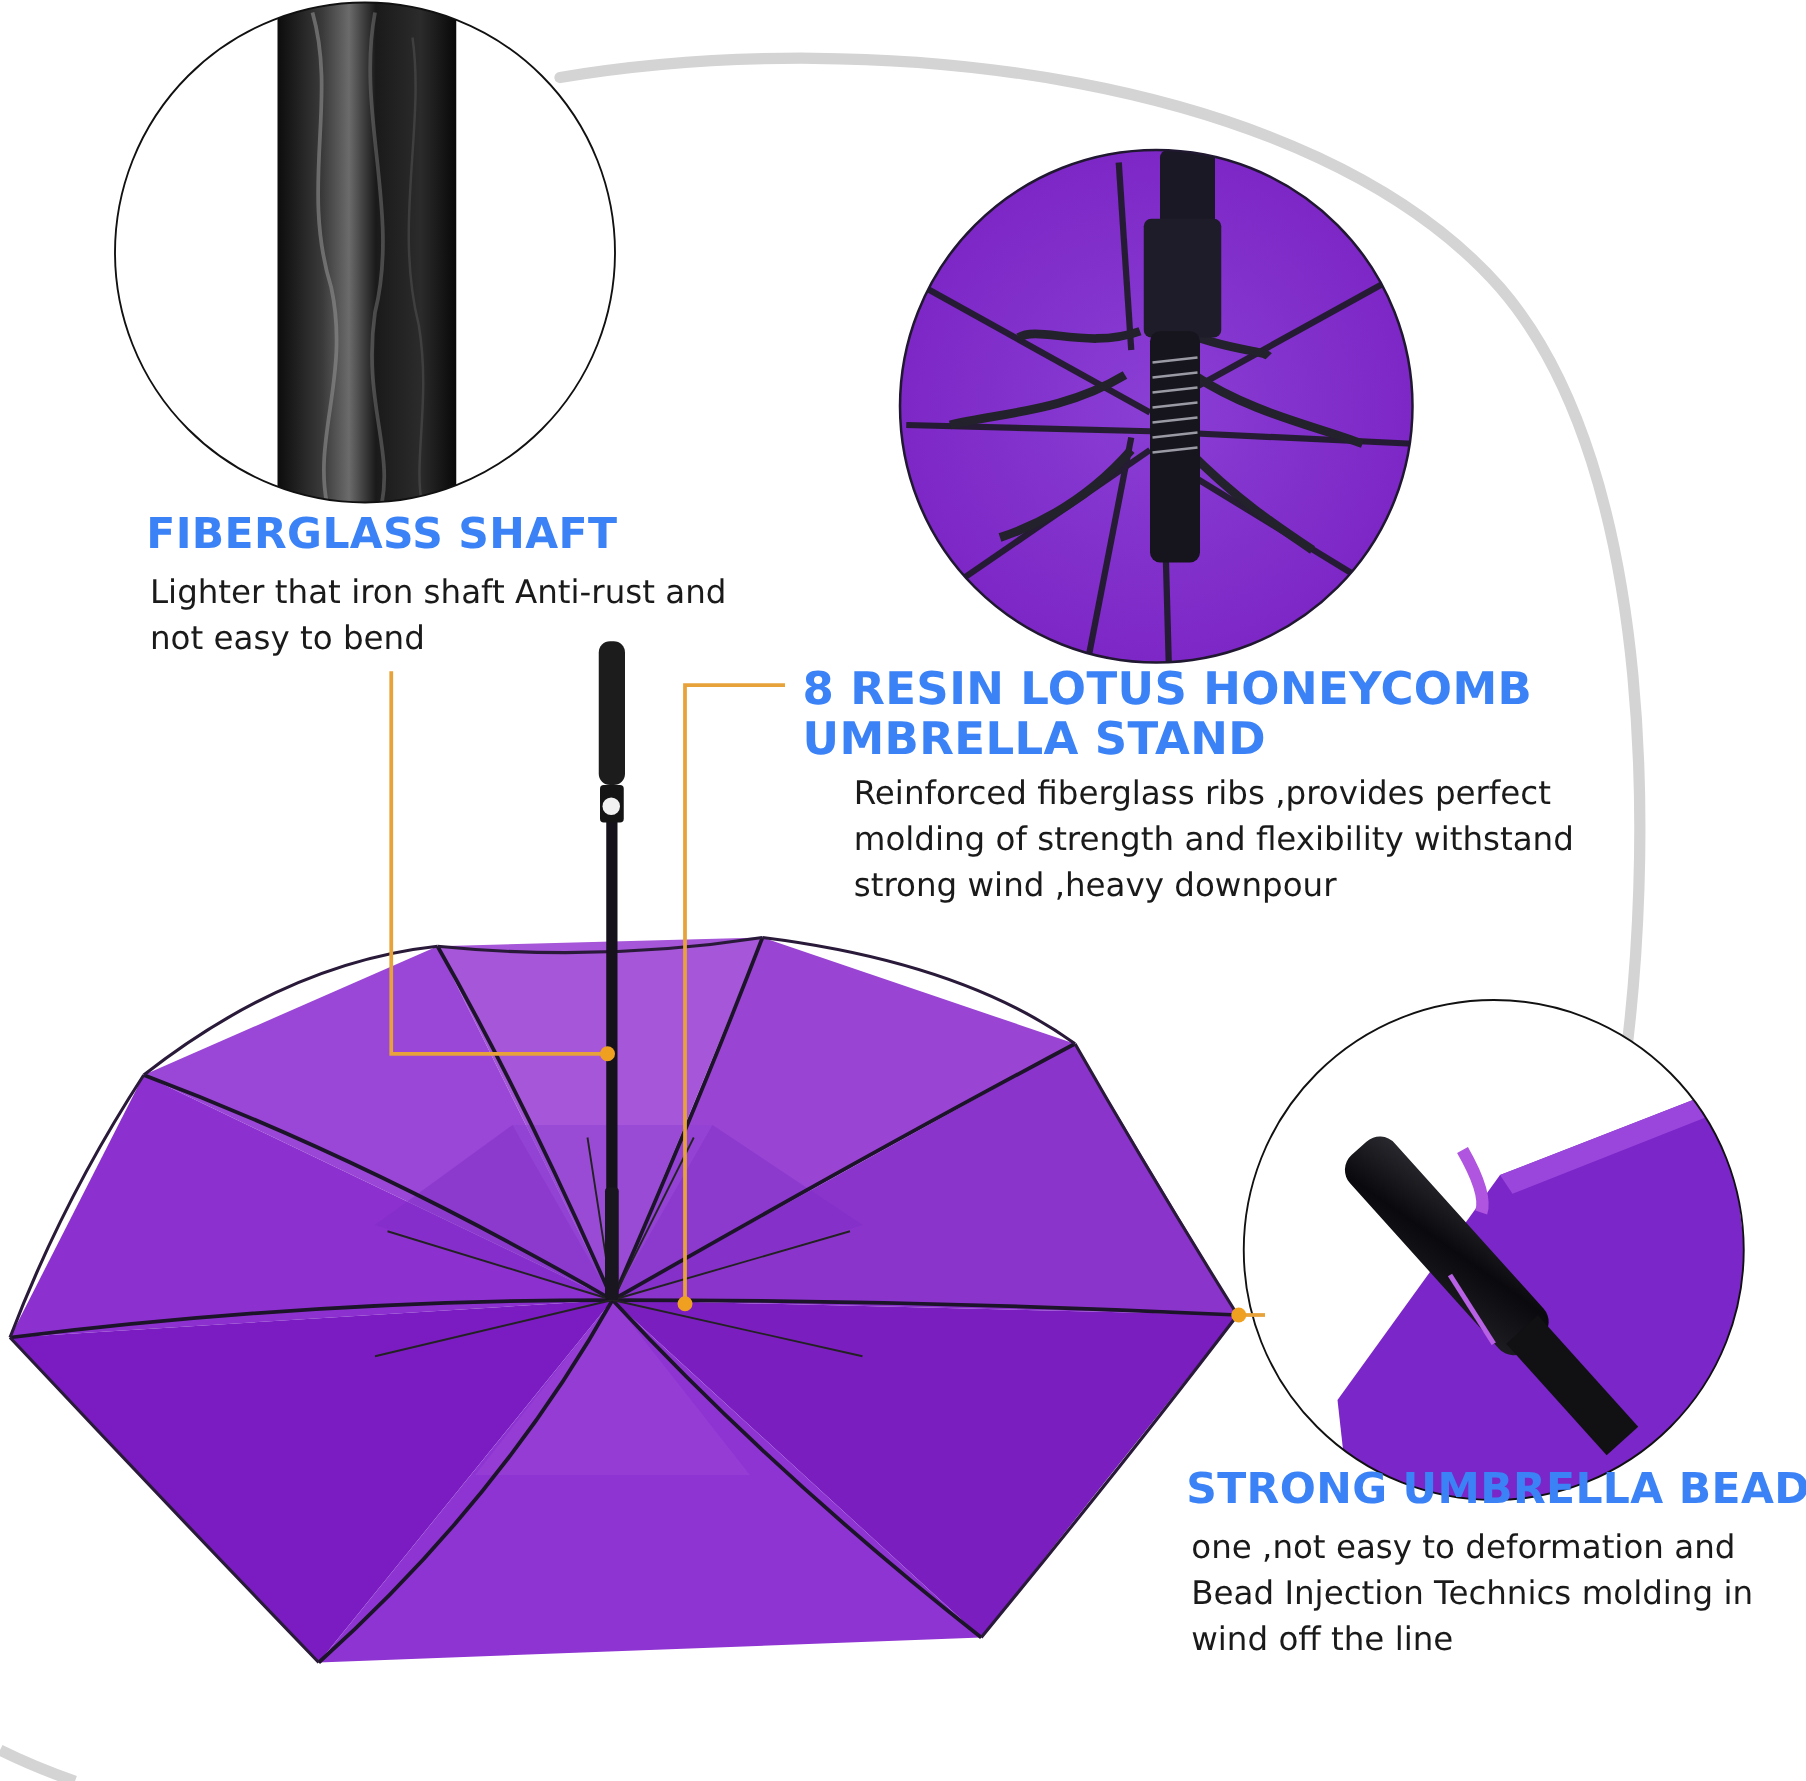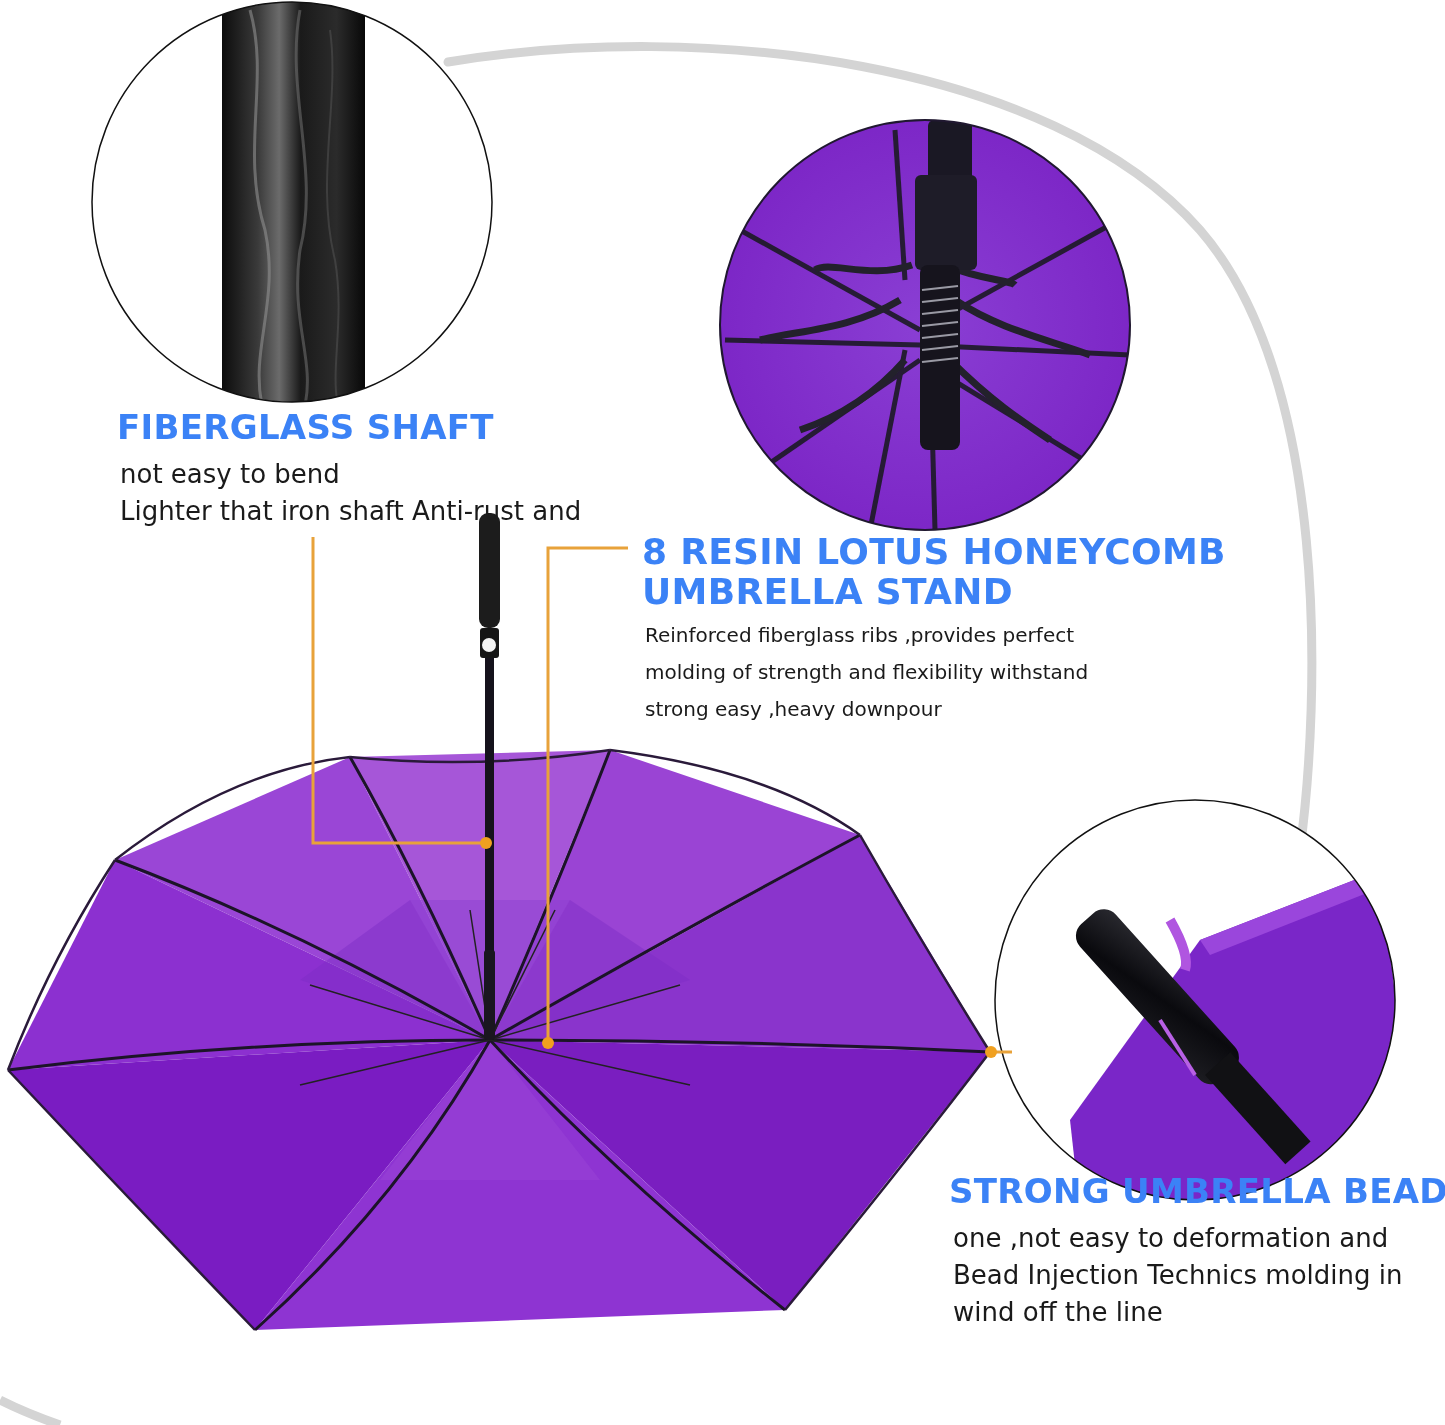--- a/index.html
+++ b/index.html
@@ -3,21 +3,21 @@
 <meta charset="utf-8">
 <style>
   html, body { margin: 0; padding: 0; background: #ffffff; }
   body { width: 1445px; height: 1425px; position: relative; overflow: hidden; font-family: "DejaVu Sans", "Liberation Sans", sans-serif; }
   .layer { position: absolute; left: 0; top: 0; }
   .heading { position: absolute; font-weight: bold; color: #3b82f6; letter-spacing: 0.3px; white-space: nowrap; line-height: 1.12; }
   .body-text { position: absolute; color: #1a1a1a; line-height: 37px; }
   .h1 { left: 117px; top: 408px; font-size: 34px; }
   .b1 { left: 120px; top: 456px; font-size: 26px; width: 520px; }
   .h2 { left: 642px; top: 532px; font-size: 36px; }
-  .b2 { left: 645px; top: 617px; font-size: 20px; width: 650px; }
+  .b2 { left: 683px; top: 617px; font-size: 26px; width: 650px; }
   .h3 { left: 949px; top: 1172px; font-size: 34px; }
   .b3 { left: 953px; top: 1220px; font-size: 26px; width: 490px; }
   .line { display: block; }
 </style>
 </head>
 <body>
 
 <svg class="layer" width="1445" height="1425" viewBox="0 0 1445 1425">
   <defs>
     <clipPath id="clip-shaft">
@@ -167,32 +167,32 @@
     <polyline points="628,548 548,548 548,1040"></polyline>
     <line x1="990" y1="1052" x2="1012" y2="1052"></line>
   </g>
   <circle cx="486" cy="843" r="6" fill="#f0a020"></circle>
   <circle cx="548" cy="1043" r="6" fill="#f0a020"></circle>
   <circle cx="991" cy="1052" r="6" fill="#f0a020"></circle>
 </svg>
 
 <div class="heading h1">FIBERGLASS SHAFT</div>
 <div class="body-text b1">
+  <span class="line">Lighter that iron shaft Anti-rust and</span>
   <span class="line">not easy to bend</span>
-  <span class="line">Lighter that iron shaft Anti-rust and</span>
 </div>
 
 <div class="heading h2">
   <span class="line">8 RESIN LOTUS HONEYCOMB</span>
   <span class="line">UMBRELLA STAND</span>
 </div>
 <div class="body-text b2">
   <span class="line">Reinforced fiberglass ribs ,provides perfect</span>
   <span class="line">molding of strength and flexibility withstand</span>
-  <span class="line">strong easy ,heavy downpour</span>
+  <span class="line">strong wind ,heavy downpour</span>
 </div>
 
 <div class="heading h3">STRONG UMBRELLA BEAD</div>
 <div class="body-text b3">
   <span class="line">one ,not easy to deformation and</span>
   <span class="line">Bead Injection Technics molding in</span>
   <span class="line">wind off the line</span>
 </div>
 
 </body></html>

